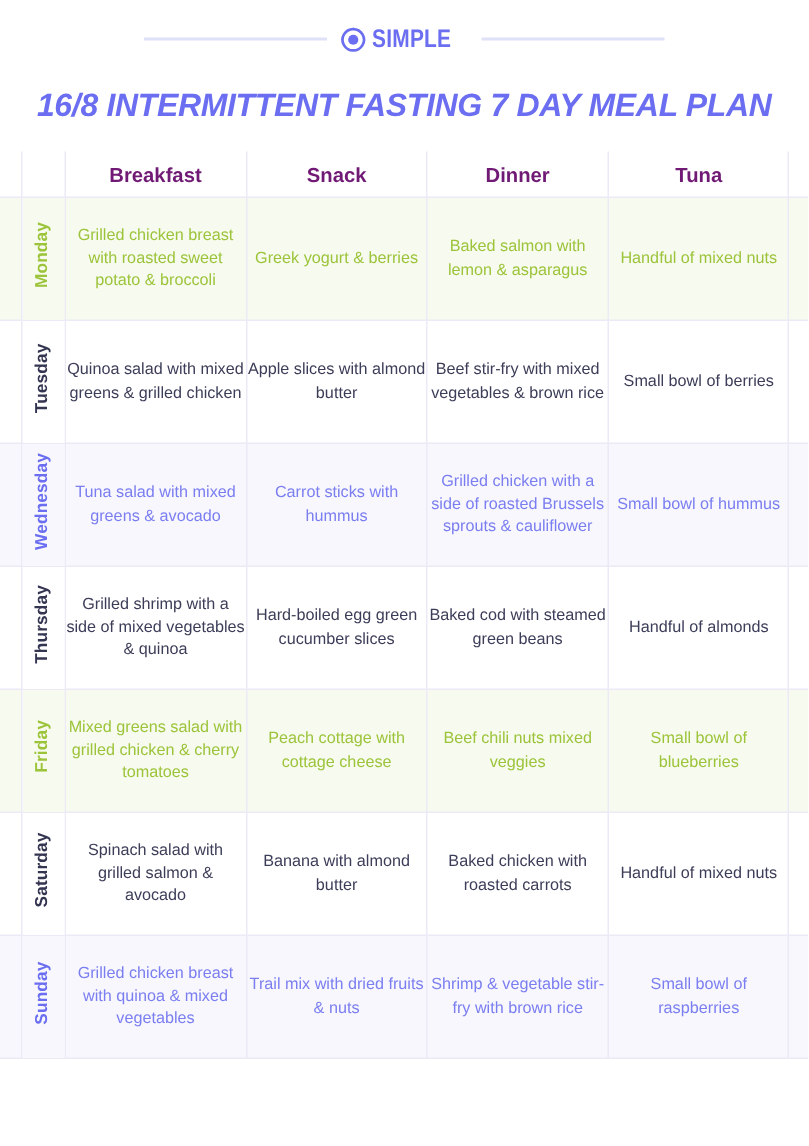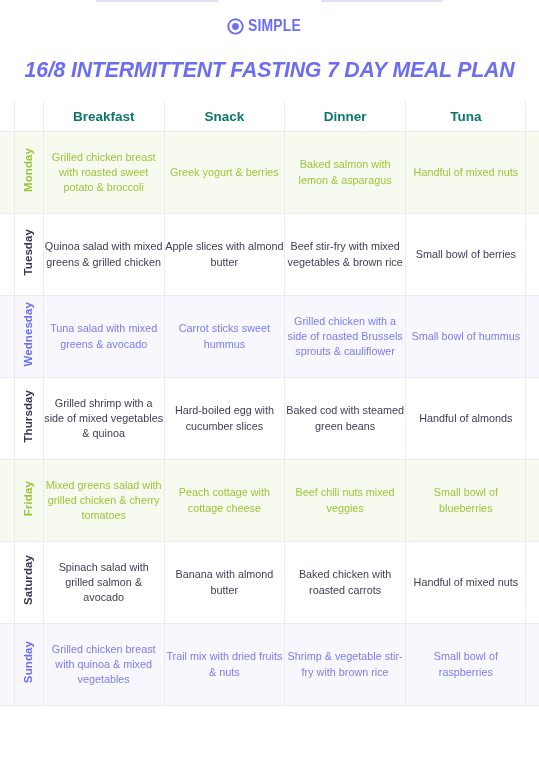--- a/index.html
+++ b/index.html
@@ -10,20 +10,21 @@
     width: 539px;
     height: 764px;
     background: #ffffff;
     font-family: "Liberation Sans", sans-serif;
     overflow: hidden;
   }
 
   
   .brand-row {
     display: flex;
+    align-items: center;
     justify-content: center;
     gap: 9px;
     height: 52px;
     padding: 0 14px;
     box-sizing: border-box;
   }
   .rule {
     flex: 1 1 auto;
     height: 2px;
     background: #dfe1f7;
@@ -78,21 +79,21 @@
     padding: 0;
     vertical-align: middle;
     border-right: 1px solid #eceaf6;
   }
   .plan tr > *:last-child { border-right: none; }
 
   thead th {
     height: 30px;
     font-size: 13.5px;
     font-weight: bold;
-    color: #0f766e;
+    color: #701a75;
     text-align: center;
     border-bottom: 1px solid #eceaf6;
   }
   thead th.blank { border-bottom: 1px solid #eceaf6; }
 
   tbody tr { height: 82px; }
   tbody td { border-bottom: 1px solid #eceaf6; }
 
   .daycell {
     text-align: center;
@@ -183,30 +184,30 @@
       <td class="meal">Quinoa salad with mixed greens &amp; grilled chicken</td>
       <td class="meal">Apple slices with almond butter</td>
       <td class="meal">Beef stir-fry with mixed vegetables &amp; brown rice</td>
       <td class="meal">Small bowl of berries</td>
       <td></td>
     </tr>
     <tr class="theme-purple">
       <td></td>
       <td class="daycell"><span class="daylabel">Wednesday</span></td>
       <td class="meal">Tuna salad with mixed greens &amp; avocado</td>
-      <td class="meal">Carrot sticks sweet hummus</td>
+      <td class="meal">Carrot sticks with hummus</td>
       <td class="meal">Grilled chicken with a side of roasted Brussels sprouts &amp; cauliflower</td>
       <td class="meal">Small bowl of hummus</td>
       <td></td>
     </tr>
     <tr class="theme-plain">
       <td></td>
       <td class="daycell"><span class="daylabel">Thursday</span></td>
       <td class="meal">Grilled shrimp with a side of mixed vegetables &amp; quinoa</td>
-      <td class="meal">Hard-boiled egg with cucumber slices</td>
+      <td class="meal">Hard-boiled egg green cucumber slices</td>
       <td class="meal">Baked cod with steamed green beans</td>
       <td class="meal">Handful of almonds</td>
       <td></td>
     </tr>
     <tr class="theme-green">
       <td></td>
       <td class="daycell"><span class="daylabel">Friday</span></td>
       <td class="meal">Mixed greens salad with grilled chicken &amp; cherry tomatoes</td>
       <td class="meal">Peach cottage with cottage cheese</td>
       <td class="meal">Beef chili nuts mixed veggies</td>

